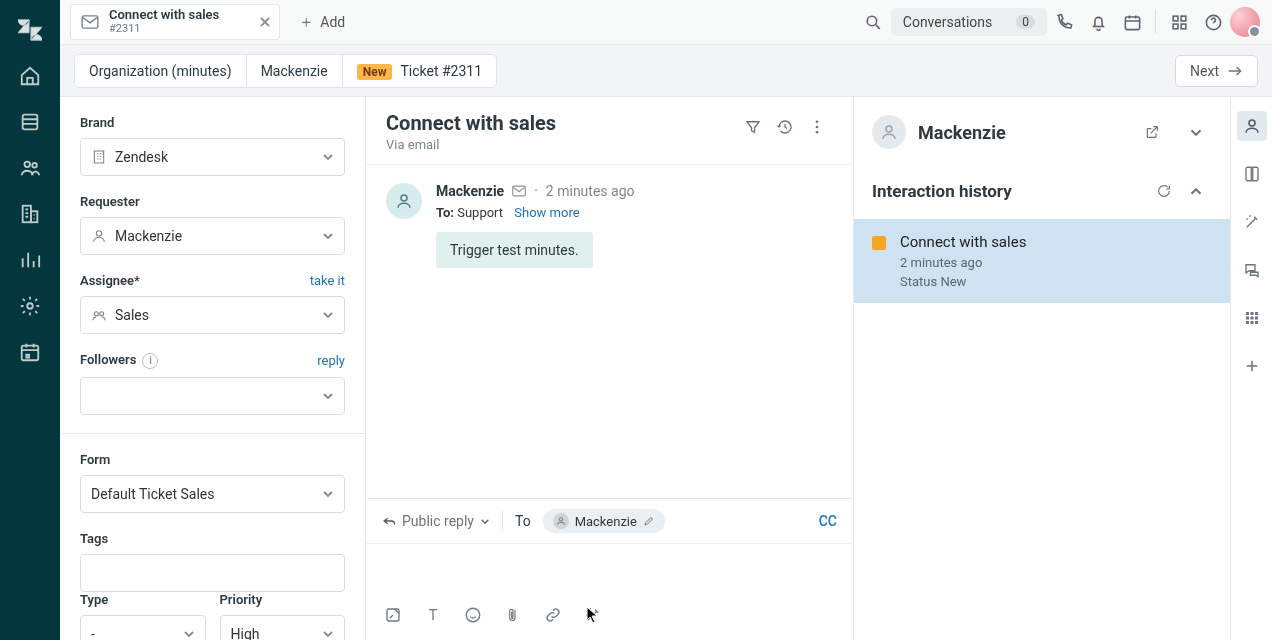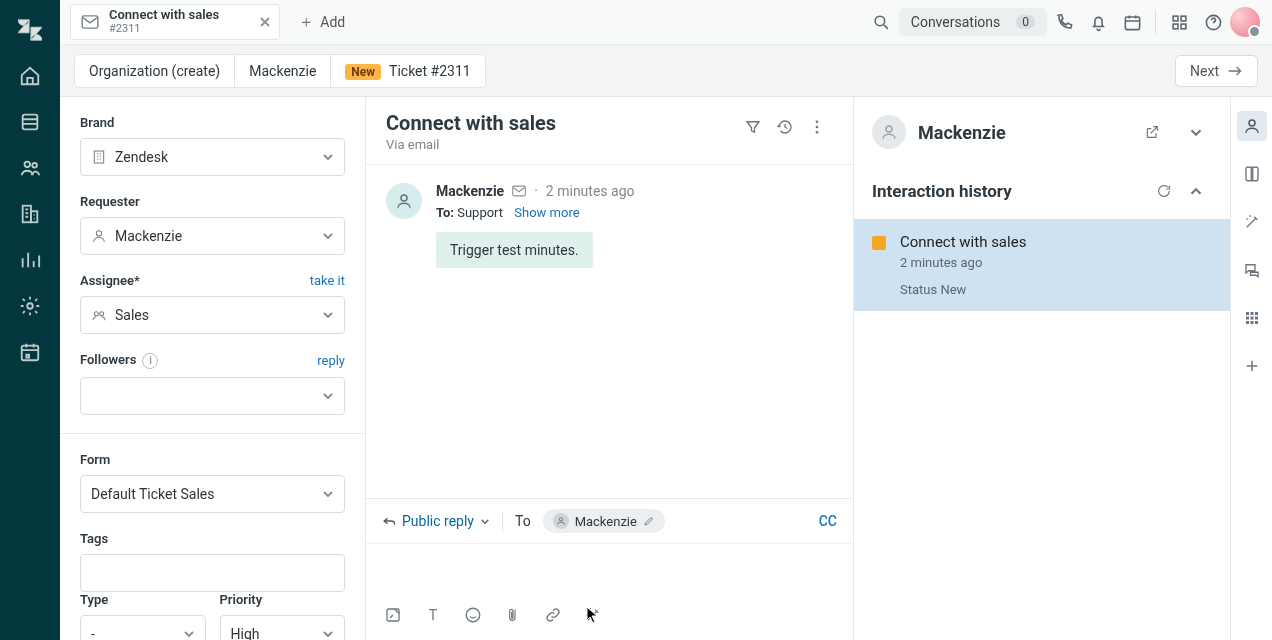--- a/index.html
+++ b/index.html
@@ -21,21 +21,21 @@
   .tabchip .mail-icon { color:#87929d; }
   .tabchip .titlebox { display:flex; flex-direction:column; line-height:1.15; }
   .tabchip .titlebox .t1 { font-weight:600; font-size:13px; }
   .tabchip .titlebox .t2 { font-size:11px; color:#707880; }
   .tabchip .close { color:#888; cursor:pointer; padding-left:30px; }
   .addbtn { margin-left:18px; color:#555; display:flex; align-items:center; gap:6px; cursor:pointer; font-size:14px;}
   .addbtn .plus { font-size:16px; color:#777; }
   .topbar .spacer { flex:1; }
   .ticon { width:34px; height:34px; display:flex; align-items:center; justify-content:center; color:#5b6670; cursor:pointer; }
   .ticon svg { stroke:#5b6670; }
-  .pill { background:#eceff0; border-radius:6px; padding:6px 12px; display:flex; align-items:center; gap:16px; color:#444; cursor:pointer;text-align:right; }
+  .pill { background:#eceff0; border-radius:6px; padding:6px 12px; display:flex; align-items:center; gap:24px; color:#444; cursor:pointer;text-align:right; }
   .pill .cnt { background:#d8dcde; border-radius:10px; padding:0 6px; font-size:12px; }
   .vdiv { width:1px; height:24px; background:#dcdfe2; margin:0 6px; }
   .avatar-top { width:30px; height:30px; border-radius:50%; background: radial-gradient(circle at 30% 30%, #ffd0d6, #e9788a); position:relative; }
   .avatar-top::after { content:''; position:absolute; right:-1px; bottom:-1px; width:9px; height:9px; border-radius:50%; background:#87929d; border:2px solid #fff; }
 
   
   .crumbbar { height: 52px; background:#f3f4f5; border-bottom:1px solid #e4e7ea; display:flex; align-items:center; padding:0 14px; gap:0; }
   .crumb { padding:8px 14px; border:1px solid #e1e4e7; background:#fff; font-size:14px; color:#2f3941; cursor:pointer; }
   .crumb.first { border-top-left-radius:5px; border-bottom-left-radius:5px; }
   .crumb.mid { border-left:none; }
@@ -75,21 +75,21 @@
   .msg .mtop { display:flex; align-items:center; gap:8px; font-size:14px; }
   .msg .mtop .mname { font-weight:700; }
   .msg .mtop .mdim { color:#80898f; }
   .msg .mto { font-size:13px; margin-top:6px; }
   .msg .mto b { font-weight:700; }
   .msg .mto .more { color:#1f73b7; margin-left:8px; cursor:pointer; }
   .msg .bubble { background:#dff0ed; margin-top:12px; padding:10px 14px; border-radius:3px; display:inline-block; }
 
   .composer { border-top:1px solid #e7eaec; padding:0; }
   .crow1 { display:flex; align-items:center; padding:10px 16px; gap:12px; border-bottom:1px solid #eef0f2; }
-  .crow1 .reply { display:flex; align-items:center; gap:6px; cursor:pointer; color:#0369a1;}
+  .crow1 .reply { display:flex; align-items:center; gap:6px; cursor:pointer; color:#737373;}
   .crow1 .vsep { width:1px; height:20px; background:#e0e3e6; }
   .recip-chip { background:#eceff1; border-radius:14px; padding:4px 10px; display:flex; align-items:center; gap:6px; font-size:13px; }
   .recip-chip .ra { width:16px; height:16px; border-radius:50%; background:#cfd4d8; display:flex; align-items:center; justify-content:center; }
   .cc { margin-left:auto; color:#1f73b7; cursor:pointer; font-weight:500;}
   .crow2 { height:50px; }
   .crow3 { display:flex; align-items:center; gap:18px; padding:10px 16px 14px 16px; color:#727a80; }
   .crow3 .bi { cursor:pointer; width:22px; height:22px; display:flex; align-items:center; justify-content:center; }
 
   
   .rightpanel { width: 376px; display:flex; flex-direction:column; }
@@ -97,21 +97,21 @@
   .rhead .rava { width:34px; height:34px; border-radius:50%; background:#e6e9eb; display:flex; align-items:center; justify-content:center; color:#97a0a7;}
   .rhead .rname { font-size:18px; font-weight:700; }
   .rhead .spacer{flex:1;}
   .ih-head { display:flex; align-items:center; padding:18px 18px 12px 18px; }
   .ih-head .iht { font-size:17px; font-weight:700; }
   .ih-head .spacer{flex:1;}
   .ih-item { background:#cee2f2; padding:14px 18px; display:flex; gap:14px; }
   .ih-item .sq { width:14px; height:14px; background:#f5a623; border-radius:2px; margin-top:3px;}
   .ih-item .iline1 { font-size:15px; color:#222;}
   .ih-item .iline2 { font-size:13px; color:#5c6670; margin-top:4px;}
-  .ih-item .iline3 { font-size:13px; color:#5c6670; margin-top:12px;}
+  .ih-item .iline3 { font-size:13px; color:#5c6670; margin-top:4px;}
 
   
   .apprail { width:42px; border-left:1px solid #e7eaec; display:flex; flex-direction:column; align-items:center; padding-top:14px; gap:18px; }
   .apprail .ai { width:30px; height:30px; display:flex; align-items:center; justify-content:center; color:#6b7680; cursor:pointer; border-radius:4px;}
   .apprail .ai.sel { background:#e3eaef; }
   
   .cursor-fake { position:absolute; left:586px; top:606px; pointer-events:none; }
 
   svg { display:block; }
 </style>
@@ -233,21 +233,21 @@
       <div class="ticon">
         <svg width="19" height="19" viewBox="0 0 24 24" fill="none" stroke-width="2">
             <circle cx="12" cy="12" r="9"></circle>
             <path d="M9.5 9a2.5 2.5 0 1 1 3.5 2.3c-.8.4-1 1-1 1.7M12 17h.01"></path>
           </svg>
       </div>
       <div class="avatar-top"></div>
     </div>
 
     <div class="crumbbar">
-      <div class="crumb first"><span>Organization (create)</span></div>
+      <div class="crumb first"><span>Organization (minutes)</span></div>
       <div class="crumb mid"><span>Mackenzie</span></div>
       <div class="crumb active">
         <span class="badge-new">New</span><span>Ticket #2311</span>
       </div>
       <div class="spacer"></div>
       <div class="nextbtn">
         <span>Next</span>
         <svg width="16" height="12" viewBox="0 0 20 14" fill="none" stroke="#6b7680" stroke-width="1.8">
             <path d="M2 7h15M12 2l5 5-5 5"></path>
           </svg>

